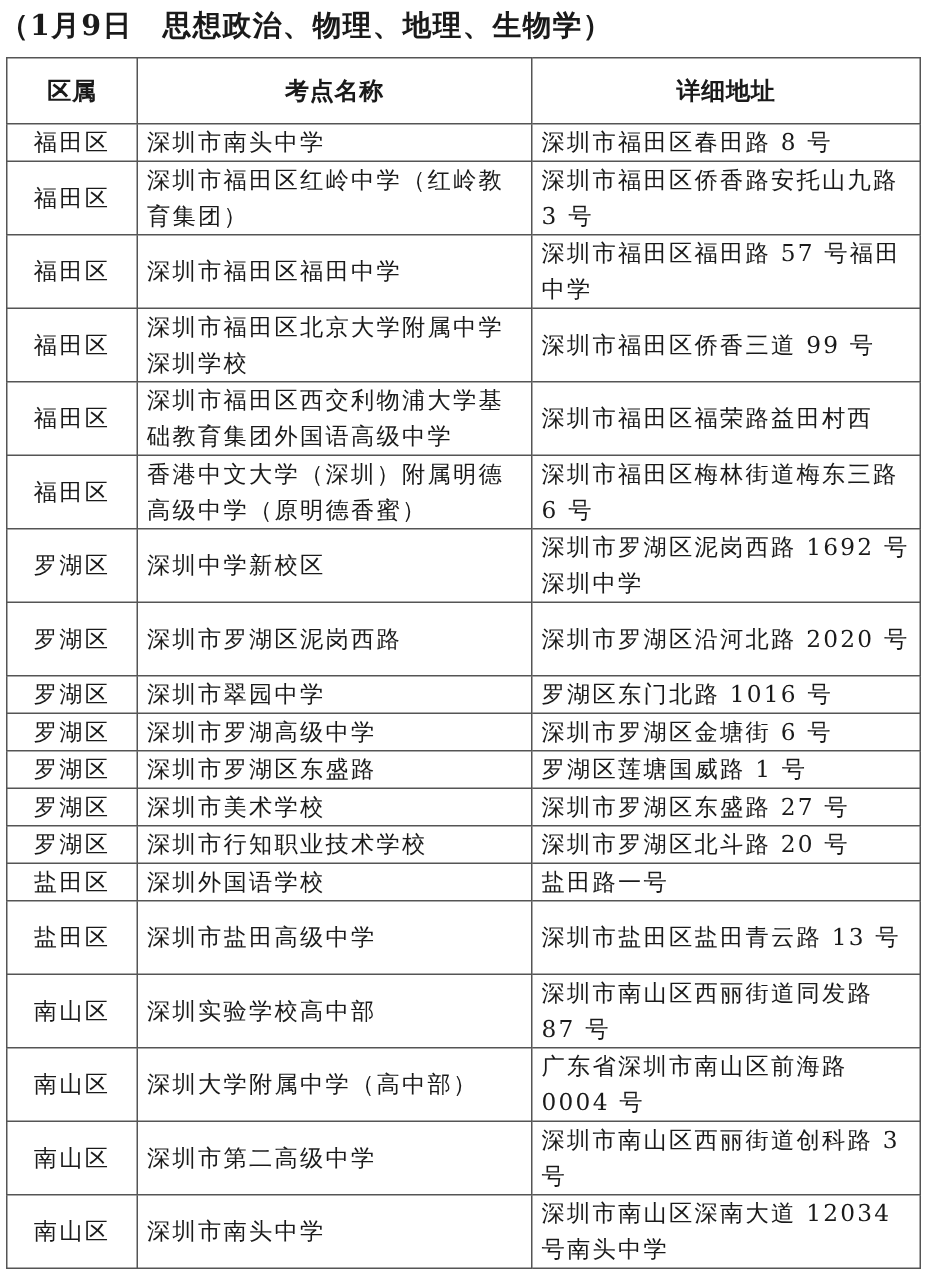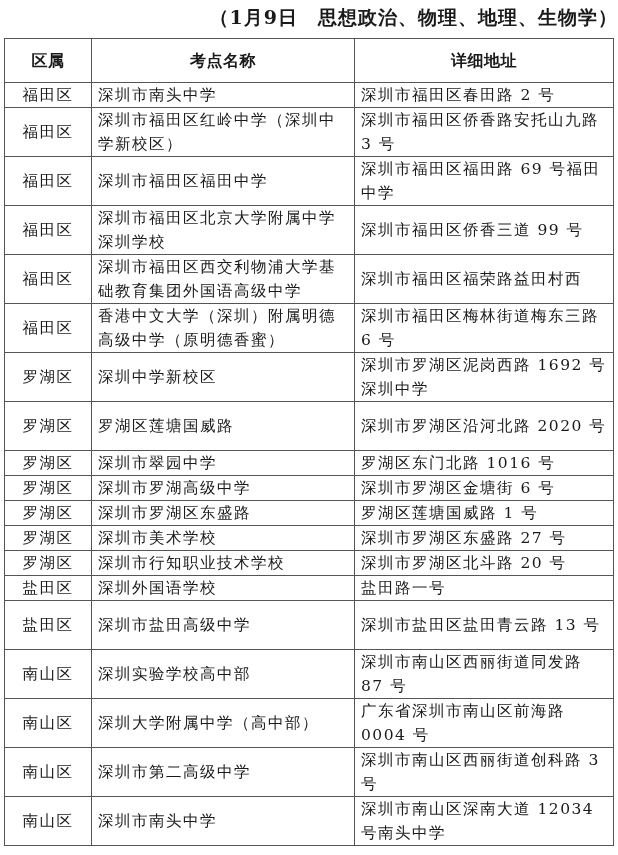--- a/index.html
+++ b/index.html
@@ -1,18 +1,18 @@
 <!DOCTYPE html>
 <html><head>
 <meta charset="utf-8">
 <style>
   html, body { margin: 0; padding: 0; background: #ffffff; }
   body { width: 618px; height: 855px; position: relative; overflow: hidden;
          font-family: "DejaVu Serif", "Liberation Serif", serif; color: #1a1a1a; }
-  .title { position: absolute; top: 4px; left: 0; width: 618px; text-align: right;
+  .title { position: absolute; top: 4px; left: 0; width: 618px; text-align: left;
            font-size: 19px; font-weight: bold; letter-spacing: 1px; line-height: 26px; }
   table { position: absolute; top: 38px; left: 4px; width: 609px; border-collapse: collapse;
           table-layout: fixed; }
   td, th { border: 1px solid #555; padding: 0 6px; font-size: 15.5px; line-height: 24px;
            letter-spacing: 1.5px; vertical-align: middle; font-weight: normal; }
   th { font-weight: bold; text-align: center; height: 43px; font-size: 16px; letter-spacing: 0.5px; }
   td.d { text-align: center; padding: 0 2px; }
   col.c1 { width: 87px; } col.c2 { width: 263px; } col.c3 { width: 259px; }
   tr.h1 td { height: 24px; }
   tr.h2 td { height: 48px; }
@@ -32,31 +32,31 @@
     <tr>
       <th>区属</th>
       <th>考点名称</th>
       <th>详细地址</th>
     </tr>
   </thead>
   <tbody id="tbody">
       <tr class="h1">
         <td class="d">福田区</td>
         <td>深圳市南头中学</td>
-        <td>深圳市福田区春田路 2 号</td>
+        <td>深圳市福田区春田路 8 号</td>
       </tr>
       <tr class="h2">
         <td class="d">福田区</td>
-        <td>深圳市福田区红岭中学（深圳中学新校区）</td>
+        <td>深圳市福田区红岭中学（红岭教育集团）</td>
         <td>深圳市福田区侨香路安托山九路 3 号</td>
       </tr>
       <tr class="h2">
         <td class="d">福田区</td>
         <td>深圳市福田区福田中学</td>
-        <td>深圳市福田区福田路 69 号福田中学</td>
+        <td>深圳市福田区福田路 57 号福田中学</td>
       </tr>
       <tr class="h2">
         <td class="d">福田区</td>
         <td>深圳市福田区北京大学附属中学深圳学校</td>
         <td>深圳市福田区侨香三道 99 号</td>
       </tr>
       <tr class="h2">
         <td class="d">福田区</td>
         <td>深圳市福田区西交利物浦大学基础教育集团外国语高级中学</td>
         <td>深圳市福田区福荣路益田村西</td>
@@ -66,21 +66,21 @@
         <td>香港中文大学（深圳）附属明德高级中学（原明德香蜜）</td>
         <td>深圳市福田区梅林街道梅东三路 6 号</td>
       </tr>
       <tr class="h2">
         <td class="d">罗湖区</td>
         <td>深圳中学新校区</td>
         <td>深圳市罗湖区泥岗西路 1692 号深圳中学</td>
       </tr>
       <tr class="h2">
         <td class="d">罗湖区</td>
-        <td>罗湖区莲塘国威路</td>
+        <td>深圳市罗湖区泥岗西路</td>
         <td>深圳市罗湖区沿河北路 2020 号</td>
       </tr>
       <tr class="h1">
         <td class="d">罗湖区</td>
         <td>深圳市翠园中学</td>
         <td>罗湖区东门北路 1016 号</td>
       </tr>
       <tr class="h1">
         <td class="d">罗湖区</td>
         <td>深圳市罗湖高级中学</td>

